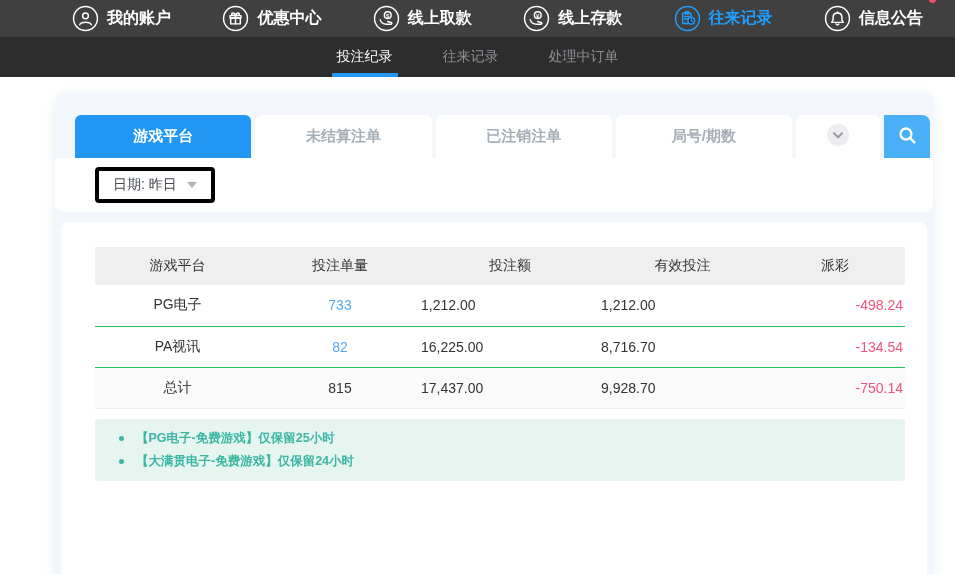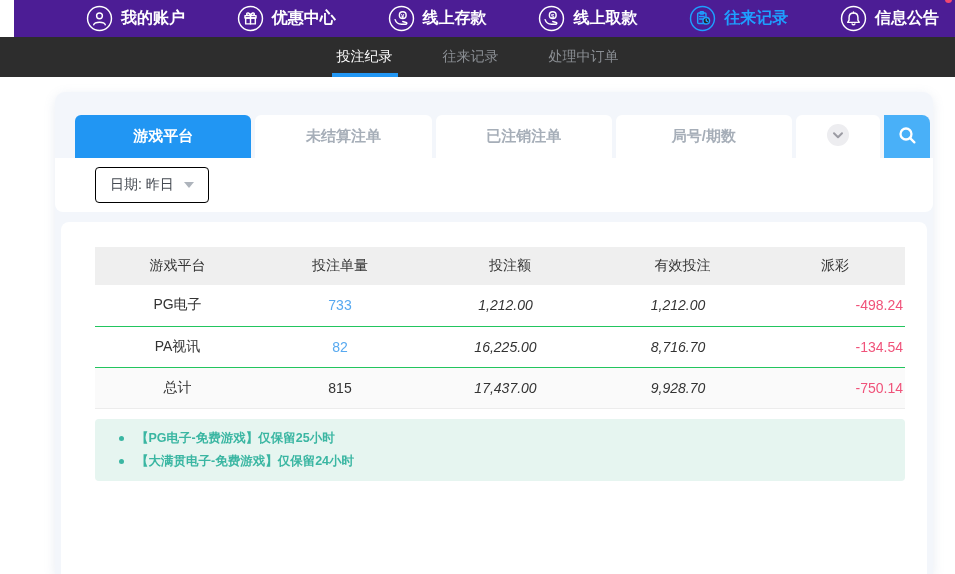--- a/index.html
+++ b/index.html
@@ -3,22 +3,22 @@
 <meta charset="utf-8">
 <style>
   * { box-sizing: border-box; }
   html,body { margin:0; padding:0; }
   body {
     width:955px; height:574px; overflow:hidden; background:#fff;
     font-family:"Liberation Sans","DejaVu Sans",sans-serif;
   }
   
   .topnav {
-    height:37px; background:#4c1d95; display:flex; align-items:center;
-    justify-content:space-between; padding:0 16px 0 72px;margin-left:14px;
+    height:37px; background:#404040; display:flex; align-items:center;
+    justify-content:space-between; padding:0 32px 0 72px;
   }
   .nav-item { display:flex; align-items:center; gap:8px; color:#fff;
     font-size:16px; font-weight:bold; cursor:pointer; position:relative; white-space:nowrap; }
   .nav-item.active { color:var(--nav-blue,#1e9fff); }
   .nav-item svg { display:block; }
   .dot { position:absolute; top:-9px; right:-13px; width:7px; height:7px;
     border-radius:50%; background:#f2486f; }
   
   .subnav { height:40px; background:#2d2d2d; display:flex; justify-content:center; }
   .subnav-tab { margin:0 20px; padding:0 5px; display:flex; align-items:center;
@@ -33,35 +33,35 @@
   .ftab { flex:1; display:flex; align-items:center; justify-content:center;
     background:#fff; border-radius:6px 6px 0 0; color:#a6aeb8; font-size:15px;
     font-weight:bold; cursor:pointer; }
   .ftab.active { background:var(--accent-blue,#2196f3); color:#fff; }
   .chev-cell { width:84px; background:#fff; border-radius:6px 6px 0 0;
     display:flex; align-items:center; justify-content:center; cursor:pointer; }
   .search-btn { width:46px; background:#49b0f8; border:none; border-radius:0 8px 0 0;
     display:flex; align-items:center; justify-content:center; cursor:pointer; margin-right:3px; }
   .filter-bar { height:54px; background:#fff; border-radius:0 0 8px 8px;
     display:flex; align-items:center; padding-left:40px; }
-  .date-btn { height:36px; background:#fff; border:1px solid #000000; border-radius:4px;
+  .date-btn { height:36px; background:#fff; border:4px solid #000000; border-radius:4px;
     padding:0 14px; font-size:14px; color:#454a52; display:flex; align-items:center;
     gap:10px; cursor:pointer; font-family:inherit; }
   .caret { width:0; height:0; border-left:5px solid transparent;
     border-right:5px solid transparent; border-top:6px solid #aeb4bc; }
   
   .panel { margin:10px 6px 0; background:#fff; border-radius:8px 8px 0 0;
     height:352px; padding:25px 22px 0 34px; }
   table.bet-table { border-collapse:collapse; width:810px; font-size:14px; color:#333; }
   .bet-table th { background:#efefef; height:38px; font-weight:500; text-align:center; }
   .bet-table td { height:41px; border-bottom:1px solid #22c55e; }
   .c1 { width:165px; text-align:center; }
   .c2 { width:160px; text-align:center; }
   .c3 { width:180px; } .c4 { width:165px; } .c5 { width:140px; }
-  td.c3, td.c4 { text-align:center; padding-right:10px;font-style:italic; }
+  td.c3, td.c4 { text-align:left; padding-right:10px; }
   td.c5 { text-align:right; padding-right:2px; }
   tr.total td { background:#fafafa; border-bottom:1px solid #ececec; }
   a.count-link { color:#57a9f0; cursor:pointer; }
   .neg { color:var(--negative-red,#f0537a); }
   
   .notes { width:810px; margin-top:10px; background:#e6f5f0; border-radius:4px; padding:8px 0;font-weight:bold; }
   .note { display:flex; align-items:center; gap:12px; padding-left:24px; height:23px;
     font-size:12.5px; color:var(--note-teal,#3ab6a2); }
   .bullet { width:5px; height:5px; border-radius:50%; background:var(--note-teal,#3ab6a2); flex-shrink:0; }
 </style>
@@ -92,37 +92,37 @@
       </svg>
     </span>
     <span>优惠中心</span>
   </div>
 
   <div class="nav-item">
     <span>
       <svg width="27" height="27" viewBox="0 0 28 28" fill="none" stroke="currentColor" stroke-width="1.5" stroke-linecap="round" stroke-linejoin="round">
         <circle cx="14" cy="14" r="12.4"></circle>
         <circle cx="15.3" cy="10.6" r="3.5"></circle>
+        <text x="15.3" y="13" font-size="6.2" text-anchor="middle" fill="currentColor" stroke="none">$</text>
+        <path d="M7.4 15.2c.9 3 3.3 4.8 6.5 4.8h4.3c1.4 0 1.9-1.5.5-1.9l-3.4-1"></path>
+      </svg>
+    </span>
+    <span>线上取款</span>
+  </div>
+
+  <div class="nav-item">
+    <span>
+      <svg width="27" height="27" viewBox="0 0 28 28" fill="none" stroke="currentColor" stroke-width="1.5" stroke-linecap="round" stroke-linejoin="round">
+        <circle cx="14" cy="14" r="12.4"></circle>
+        <circle cx="15.3" cy="10.6" r="3.5"></circle>
         <text x="15.3" y="13" font-size="6.2" text-anchor="middle" fill="currentColor" stroke="none">¥</text>
         <path d="M7.4 15.2c.9 3 3.3 4.8 6.5 4.8h4.3c1.4 0 1.9-1.5.5-1.9l-3.4-1"></path>
       </svg>
     </span>
     <span>线上存款</span>
-  </div>
-
-  <div class="nav-item">
-    <span>
-      <svg width="27" height="27" viewBox="0 0 28 28" fill="none" stroke="currentColor" stroke-width="1.5" stroke-linecap="round" stroke-linejoin="round">
-        <circle cx="14" cy="14" r="12.4"></circle>
-        <circle cx="15.3" cy="10.6" r="3.5"></circle>
-        <text x="15.3" y="13" font-size="6.2" text-anchor="middle" fill="currentColor" stroke="none">$</text>
-        <path d="M7.4 15.2c.9 3 3.3 4.8 6.5 4.8h4.3c1.4 0 1.9-1.5.5-1.9l-3.4-1"></path>
-      </svg>
-    </span>
-    <span>线上取款</span>
   </div>
 
   <div class="nav-item active">
     <span>
       <svg width="27" height="27" viewBox="0 0 28 28" fill="none" stroke="currentColor" stroke-width="1.5" stroke-linecap="round" stroke-linejoin="round">
         <circle cx="14" cy="14" r="12.4"></circle>
         <rect x="9" y="8.2" width="8.6" height="11" rx="1"></rect>
         <rect x="11.6" y="7" width="3.4" height="2.4" rx="0.6"></rect>
         <path d="M11 12h4.6M11 14.5h3"></path>
         <circle cx="17.9" cy="16.4" r="3.4" fill="#232323"></circle>

